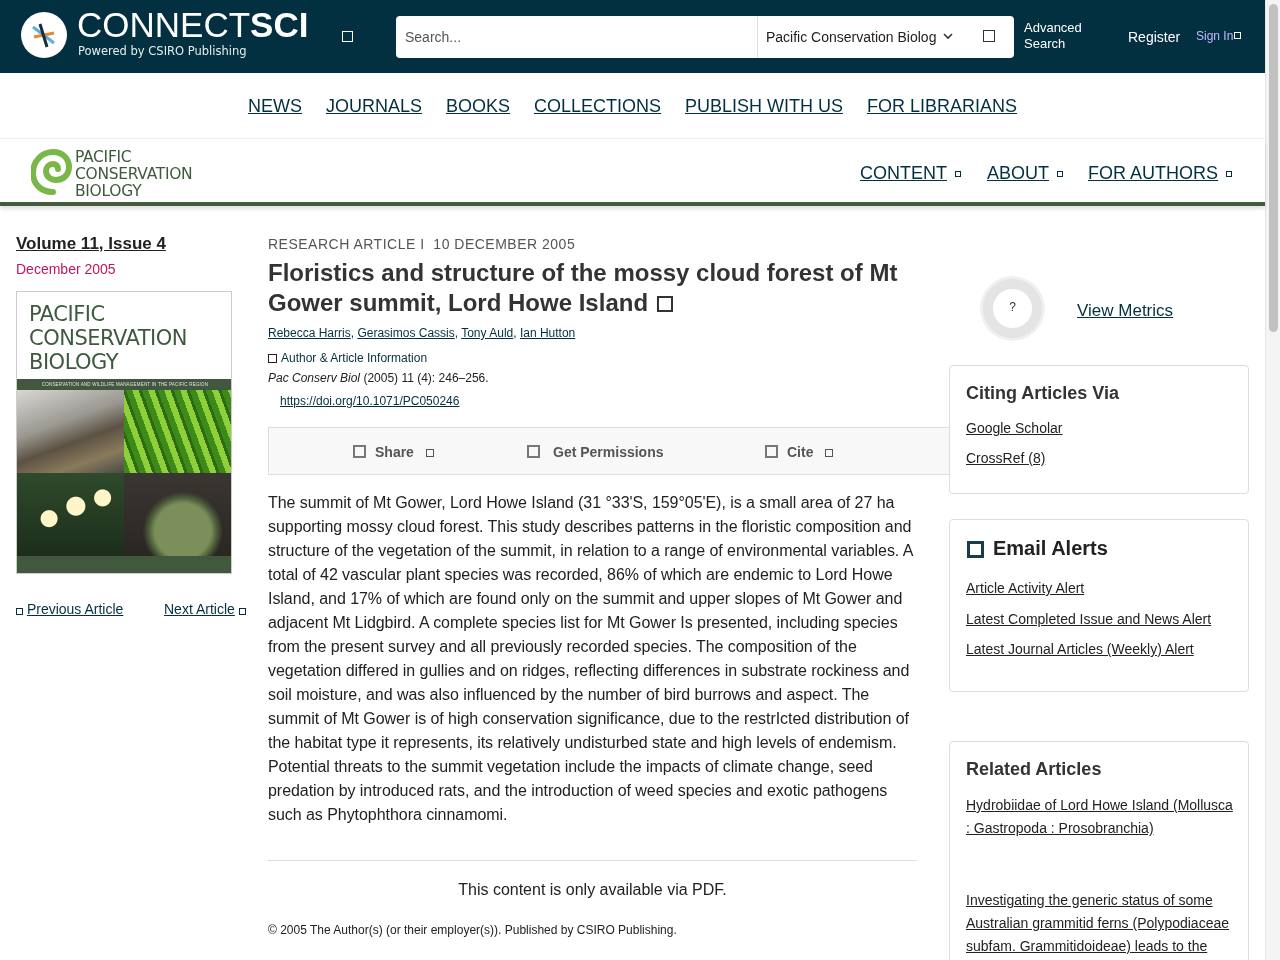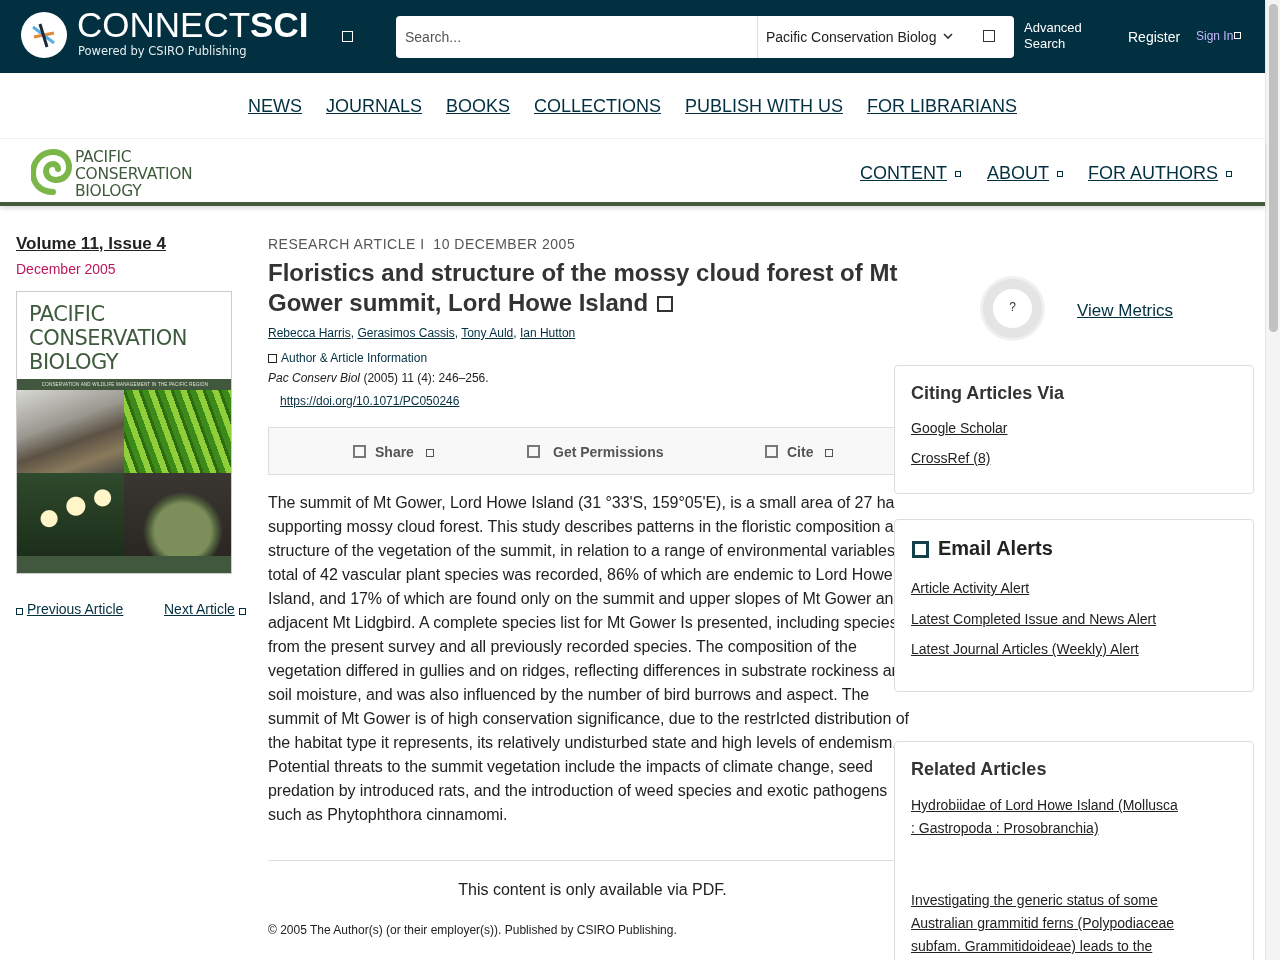--- a/index.html
+++ b/index.html
@@ -71,21 +71,21 @@
   .tool-sq-small { position: absolute; width: 8px; height: 8px; border: 1px solid #555; top: 21px; }
   .abstract { position: absolute; left: 268px; top: 491px; width: 652px; font-size: 16px; line-height: 24px; color: #222; letter-spacing: -0.05px; }
   .hr { position: absolute; left: 268px; top: 860px; width: 649px; height: 1px; background: #ddd; }
   .pdf-note { position: absolute; left: 268px; top: 881px; width: 649px; text-align: center; font-size: 16px; color: #222; }
   .copyright { position: absolute; left: 268px; top: 923px; width: 649px; text-align: left; font-size: 12px; color: #222; }
 
   
   .metrics-ring { position: absolute; left: 980px; top: 276px; width: 65px; height: 65px; border-radius: 50%; background: radial-gradient(circle, #fff 0 19px, #e4e4e4 20px 29px, #f0f0f0 30px 32px, transparent 33px); }
   .metrics-q { position: absolute; left: 0; top: 24px; width: 65px; text-align: center; font-size: 12px; color: #333; }
   .view-metrics { position: absolute; left: 1077px; top: 301px; font-size: 17px; color: #033040; text-decoration: underline; }
-  .card { position: absolute; left: 894px; width: 360px; border: 1px solid #ddd; border-radius: 4px; background: #fff; }
+  .card { position: absolute; left: 949px; width: 300px; border: 1px solid #ddd; border-radius: 4px; background: #fff; }
   .card-title { position: absolute; left: 16px; font-size: 18px; font-weight: 700; color: #333; }
   .card-link { position: absolute; left: 16px; font-size: 14px; color: #222; text-decoration: underline; }
   .email-sq { position: absolute; left: 17px; top: 21px; width: 17px; height: 17px; border: 3px solid #133e4a; }
   .rel-link { position: absolute; left: 16px; width: 270px; font-size: 14px; line-height: 23px; color: #222; text-decoration: underline; }
   .rel-meta { position: absolute; left: 16px; width: 270px; font-size: 12px; line-height: 16px; color: #555; }
   .rel-meta i { color: #666; }
 </style>
 </head>
 <body>
 

